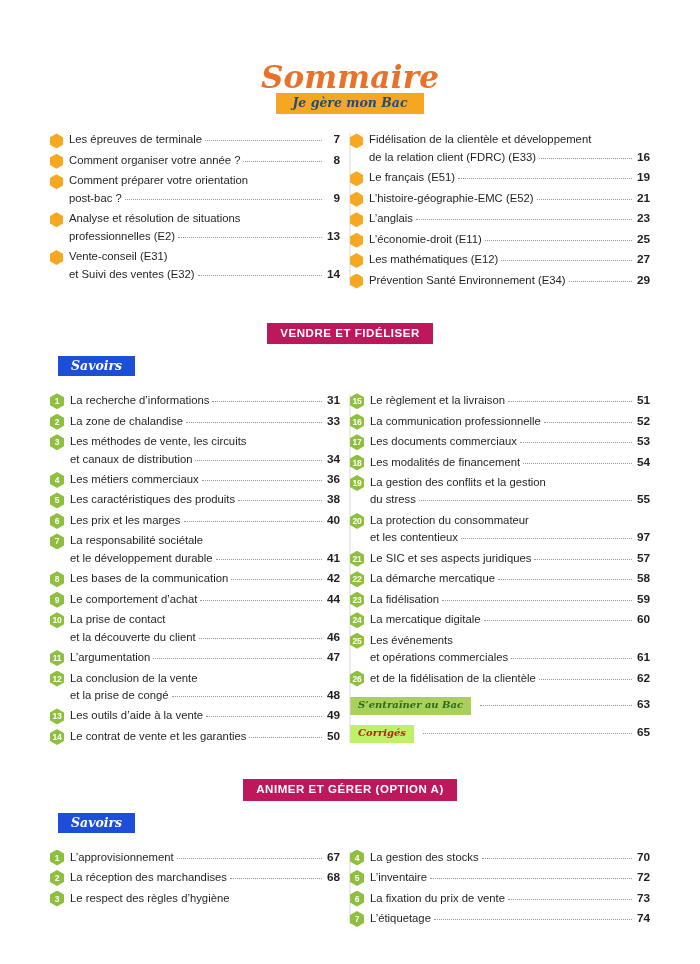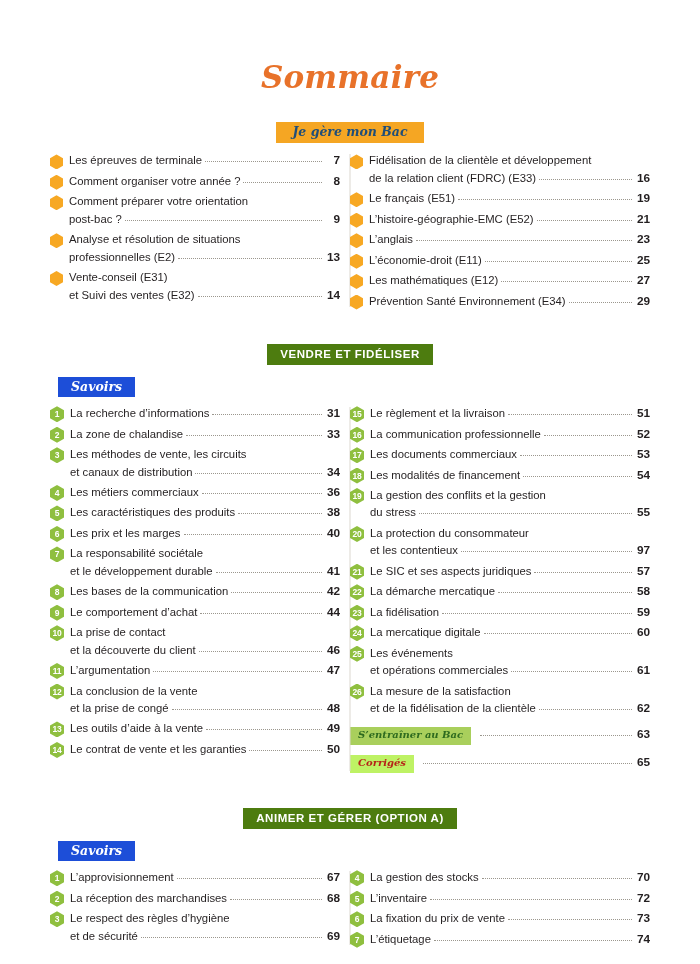--- a/index.html
+++ b/index.html
@@ -44,43 +44,43 @@
   }
   .banner.orange {
     background: #F5A623;
     color: #1F4E79;
     font-family: "DejaVu Serif", serif;
     font-style: italic;
     font-size: 12.5px;
     letter-spacing: 0;
     padding: 3px 16px 4px 16px;
   }
-  .banner.green { background: #4d7c0f; }
-  .mt-title { margin-top: 29px; }
+  .banner.green { background: #be185d; }
+  .mt-title { }
   .mt-sec   { margin-top: 31px; }
 
   
   .savoirs-wrap { margin-top: 12px; height: 19px; }
   .savoirs {
     display: inline-block;
     background: #1d4ed8;
     color: #ffffff;
     font-family: "DejaVu Serif", serif;
     font-style: italic;
     font-weight: bold;
     font-size: 12.5px;
     padding: 2px 13px 3px 13px;
     margin-left: 8px;
   }
 
   
   .cols {
     display: flex;
     position: relative;
-    margin-top: 9px;
+    margin-top: 17px;
   }
   .cols.with-rule::before {
     content: "";
     position: absolute;
     left: 50%; top: 2px; bottom: 6px;
     width: 1px;
     background: #DCD8CF;
     transform: translateX(-0.5px);
   }
   .col { width: 50%; padding-right: 10px; }
@@ -607,25 +607,20 @@
             <div class="line">
               <span class="txt">et opérations commerciales</span>
               <span class="leader"></span>
               <span class="pg">61</span>
             </div>
           </div>
         </div>
         <div class="entry">
           <div class="bullet hex-g">26</div>
           <div class="entry-body">
-            <div class="line noleader">
-              <span class="txt">La mesure de la satisfaction</span>
-              <span class="leader"></span>
-              <span class="pg" style="visibility: hidden;">&nbsp;</span>
-            </div>
             <div class="line">
               <span class="txt">et de la fidélisation de la clientèle</span>
               <span class="leader"></span>
               <span class="pg">62</span>
             </div>
           </div>
         </div>
         <div class="tagline">
           <div class="line" style="width: 100%;">
             <span class="inline-tag green">S’entraîner au Bac</span>
@@ -673,25 +668,20 @@
           </div>
         </div>
         <div class="entry">
           <div class="bullet hex-g">3</div>
           <div class="entry-body">
             <div class="line noleader">
               <span class="txt">Le respect des règles d’hygiène</span>
               <span class="leader"></span>
               <span class="pg" style="visibility: hidden;">&nbsp;</span>
             </div>
-            <div class="line">
-              <span class="txt">et de sécurité</span>
-              <span class="leader"></span>
-              <span class="pg">69</span>
-            </div>
           </div>
         </div>
       </div>
     <div class="col right">
         <div class="entry">
           <div class="bullet hex-g">4</div>
           <div class="entry-body">
             <div class="line">
               <span class="txt">La gestion des stocks</span>
               <span class="leader"></span>

